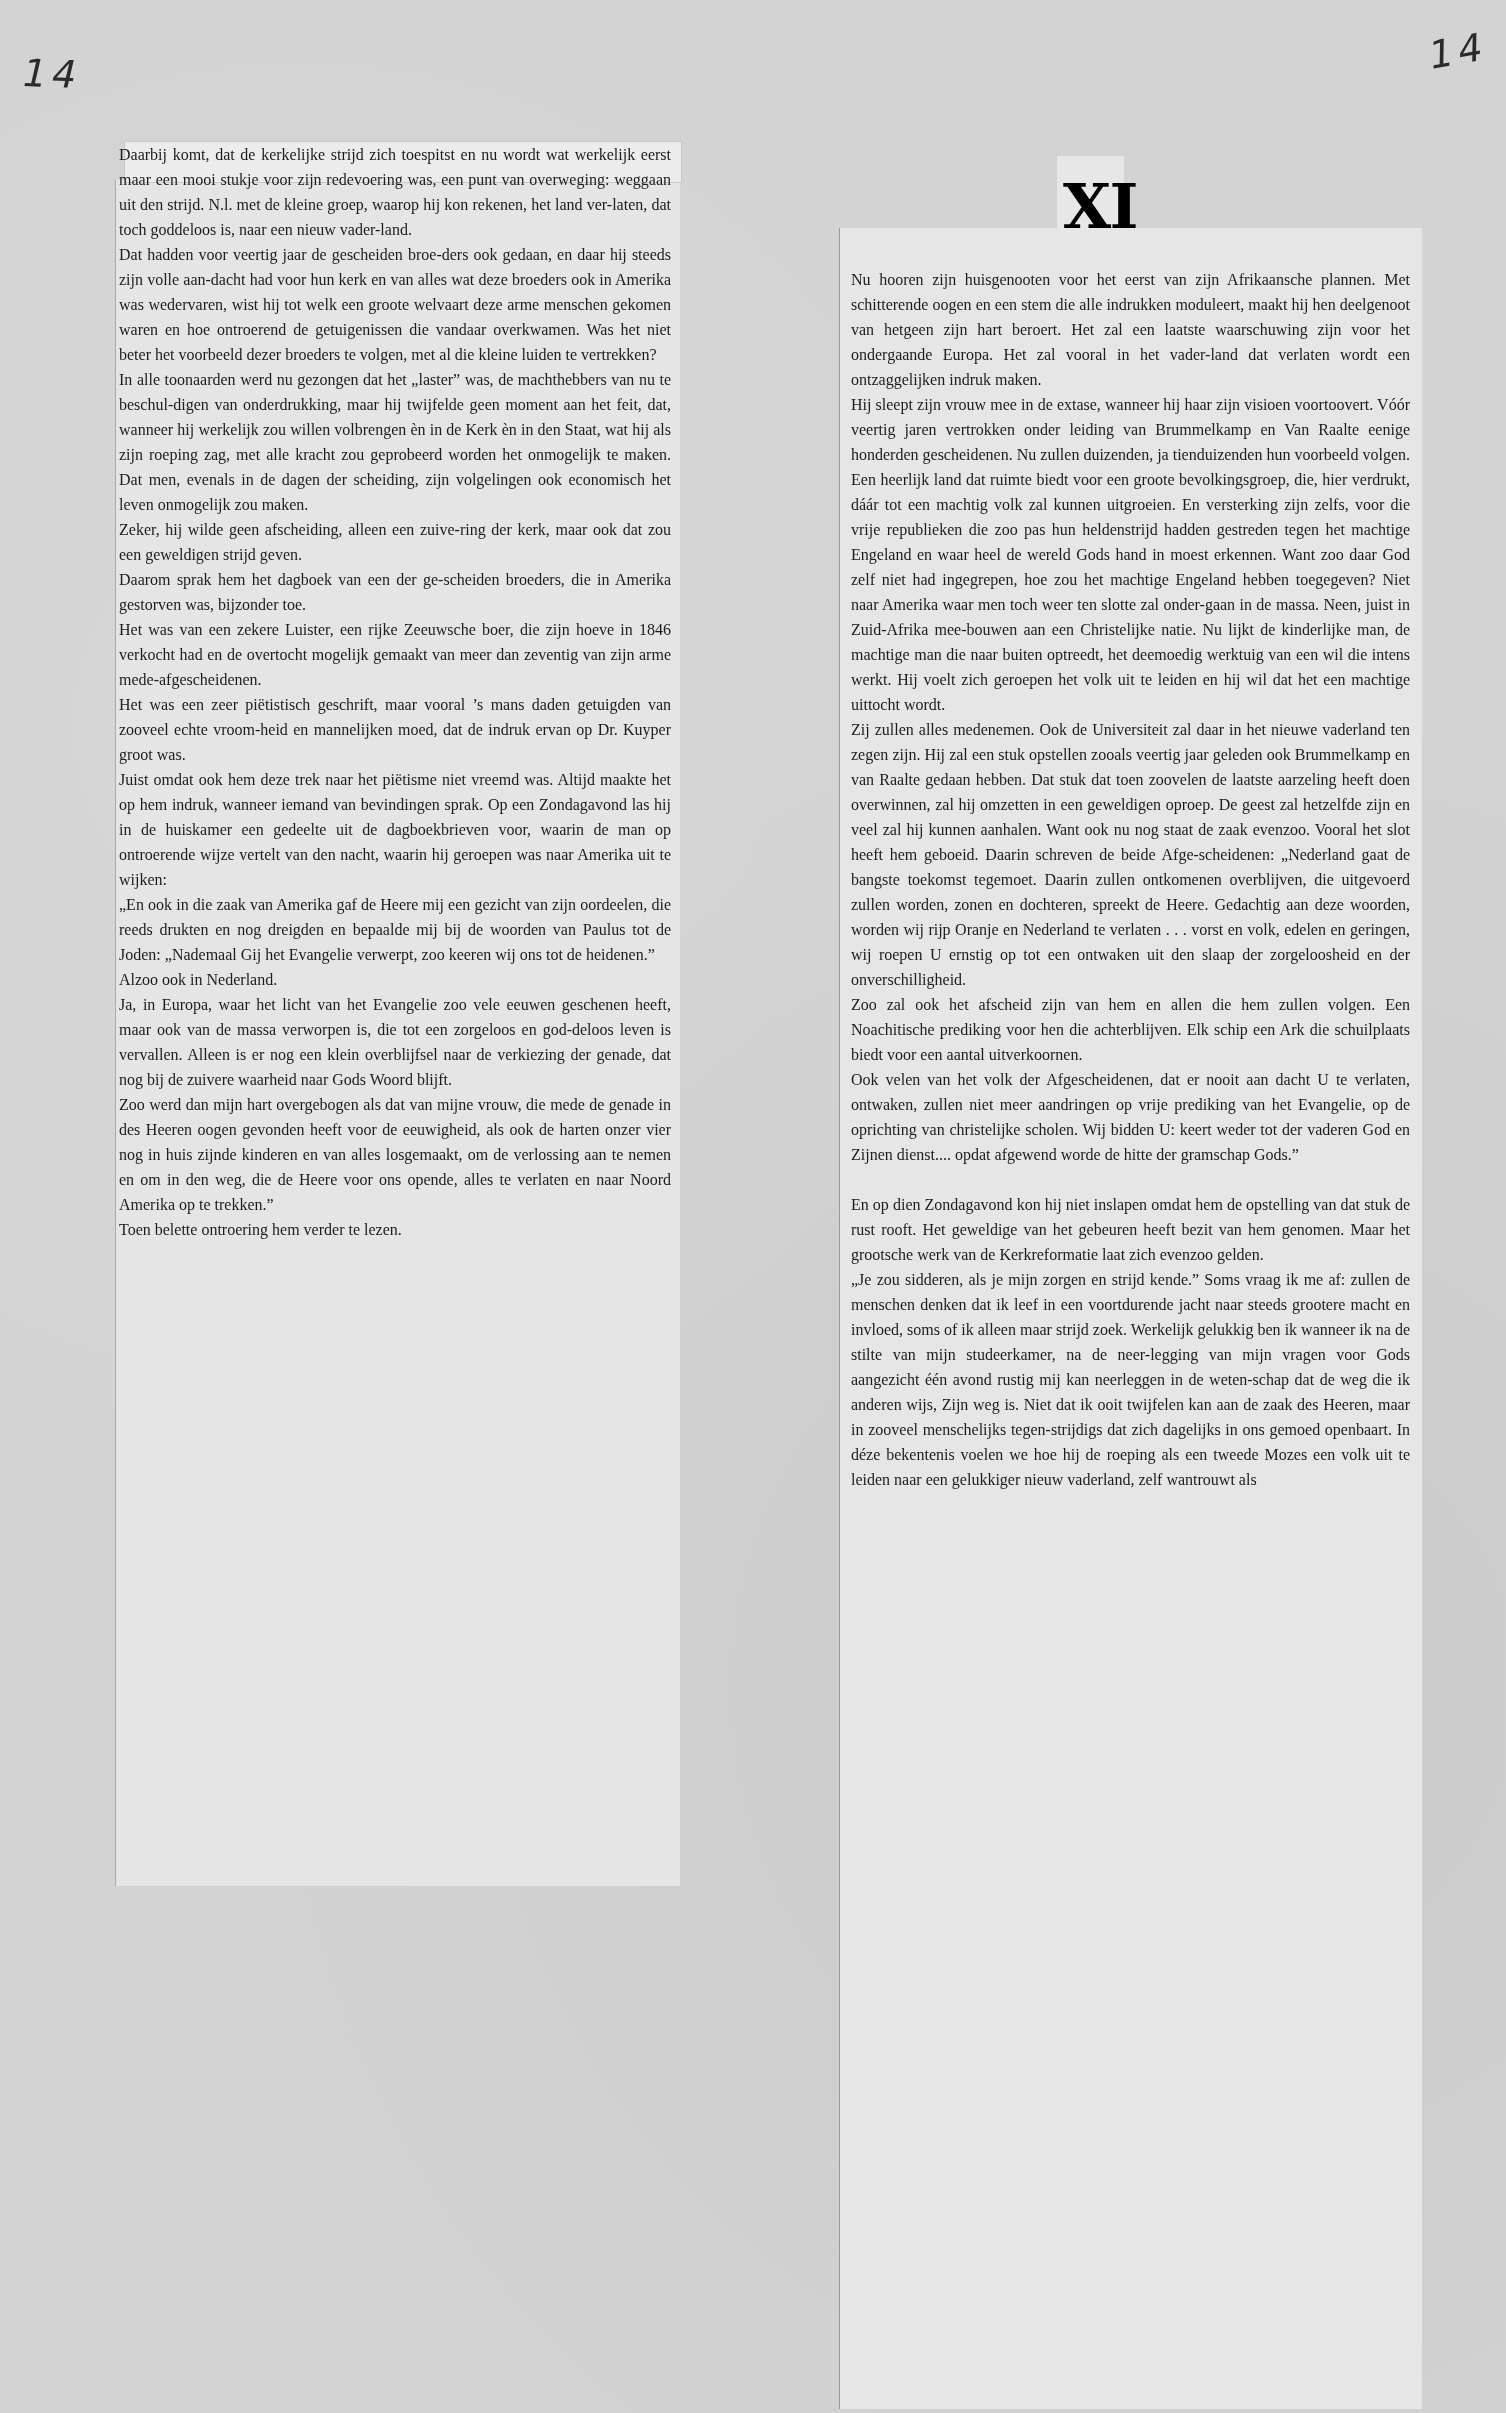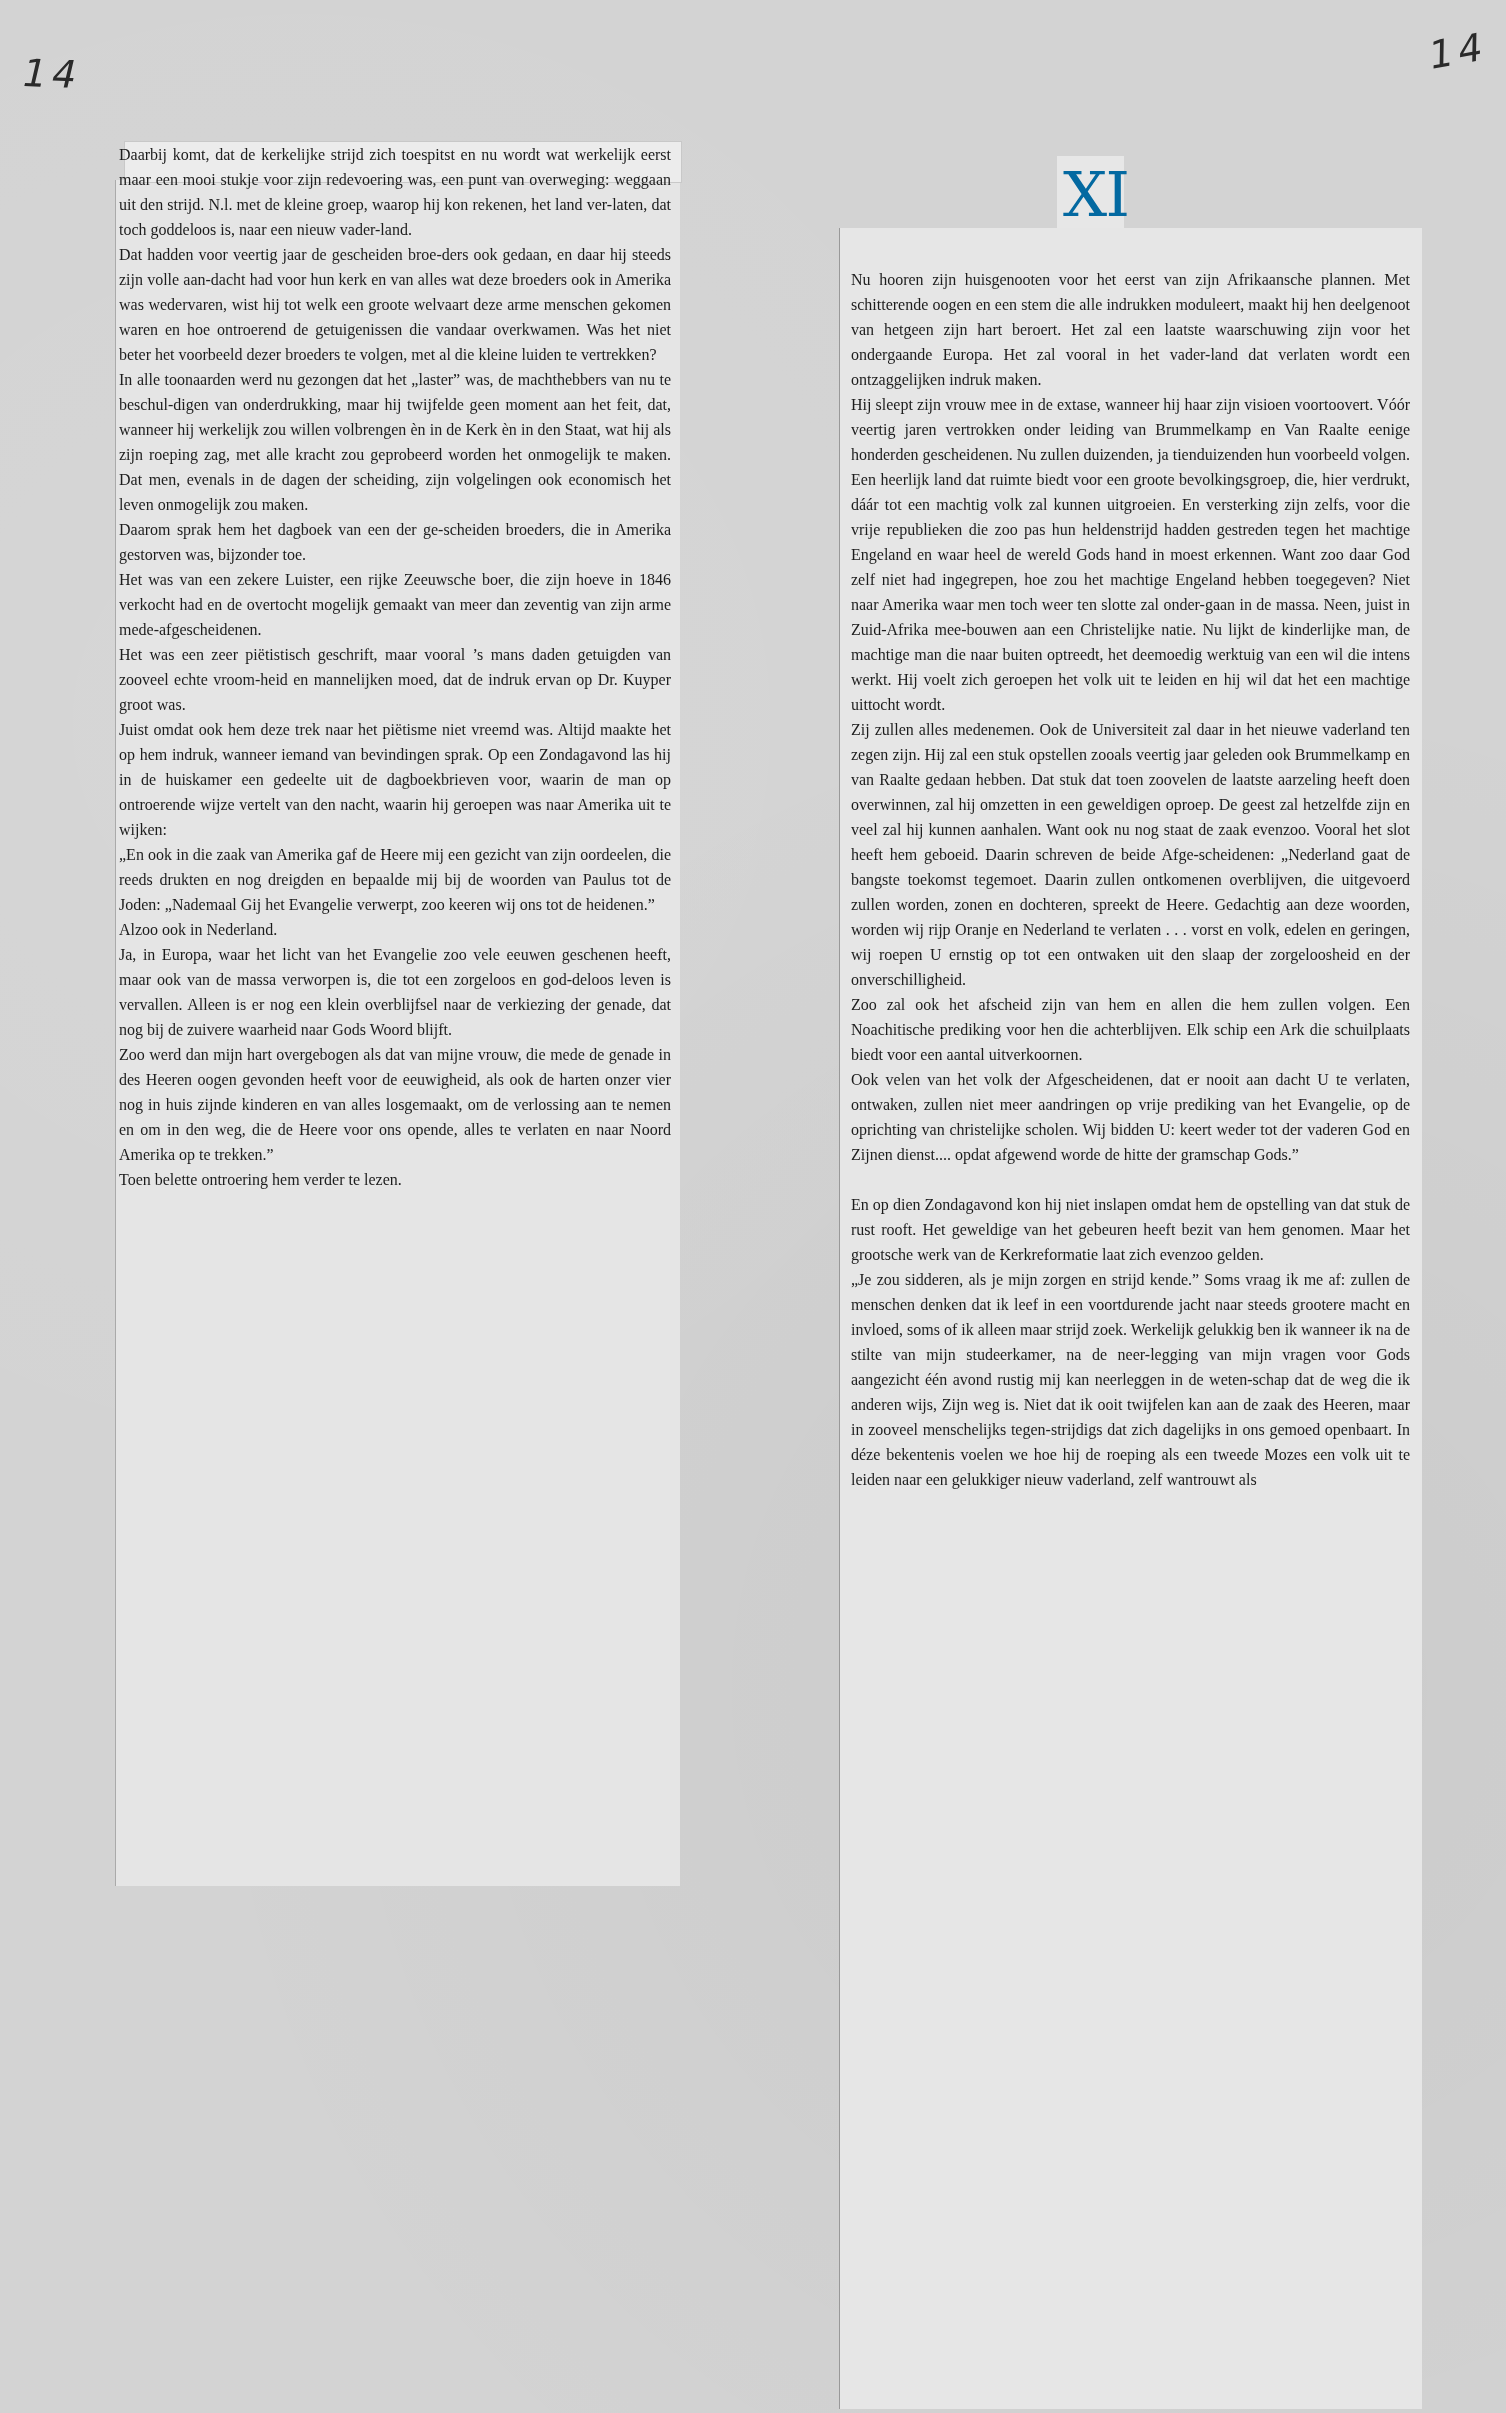--- a/index.html
+++ b/index.html
@@ -31,41 +31,42 @@
   }
   .col-left-top { position: absolute; left: 124px; top: 141px; width: 556px; height: 40px; background: #ececec; border: 0.8px solid #c8c8c8; }
   .col-left-body { position: absolute; left: 115px; top: 180px; width: 564px; height: 1706px; background: #e5e5e5; border-left: 0.8px solid #aaa; }
   .left-text { position: absolute; left: 119px; top: 142px; width: 552px; }
 
   .heading-clip {
     position: absolute; left: 1057px; top: 156px; width: 67px; height: 72px;
     background: #e7e7e7;
   }
   .heading {
-    position: absolute; left: 1063px; top: 164px;
-    font-family: "DejaVu Serif", serif; font-size: 62px; font-weight: normal;
-    color: #0369a1; letter-spacing: -1.7px; line-height: 1;
+    position: absolute; left: 1063px; top: 176px;
+    font-family: "DejaVu Serif", serif; font-size: 62px; font-weight: bold;
+    color: #000000; letter-spacing: -1.7px; line-height: 1;
   }
 
   .col-right-body { position: absolute; left: 839px; top: 228px; width: 582px; height: 2181px; background: #e6e6e6; border-left: 0.8px solid #999; }
   .right-text { position: absolute; left: 851px; top: 231px; width: 559px; }
   .gap { height: 25px; }
 </style>
 </head>
 <body>
 
 <div class="pagenum left">14</div>
 <div class="pagenum right">14</div>
 
 <div class="col-left-body"></div>
 <div class="col-left-top"></div>
 <div class="left-text clip" style="background:transparent;box-shadow:none;">
   <p>Daarbij komt, dat de kerkelijke strijd zich toespitst en nu wordt wat werkelijk eerst maar een mooi stukje voor zijn redevoering was, een punt van overweging: weggaan uit den strijd. N.l. met de kleine groep, waarop hij kon rekenen, het land ver-laten, dat toch goddeloos is, naar een nieuw vader-land.</p>
   <p>Dat hadden voor veertig jaar de gescheiden broe-ders ook gedaan, en daar hij steeds zijn volle aan-dacht had voor hun kerk en van alles wat deze broeders ook in Amerika was wedervaren, wist hij tot welk een groote welvaart deze arme menschen gekomen waren en hoe ontroerend de getuigenissen die vandaar overkwamen. Was het niet beter het voorbeeld dezer broeders te volgen, met al die kleine luiden te vertrekken?</p>
   <p>In alle toonaarden werd nu gezongen dat het „laster” was, de machthebbers van nu te beschul-digen van onderdrukking, maar hij twijfelde geen moment aan het feit, dat, wanneer hij werkelijk zou willen volbrengen èn in de Kerk èn in den Staat, wat hij als zijn roeping zag, met alle kracht zou geprobeerd worden het onmogelijk te maken. Dat men, evenals in de dagen der scheiding, zijn volgelingen ook economisch het leven onmogelijk zou maken.</p>
+  <p>Zeker, hij wilde geen afscheiding, alleen een zuive-ring der kerk, maar ook dat zou een geweldigen strijd geven.</p>
   <p>Daarom sprak hem het dagboek van een der ge-scheiden broeders, die in Amerika gestorven was, bijzonder toe.</p>
   <p>Het was van een zekere Luister, een rijke Zeeuwsche boer, die zijn hoeve in 1846 verkocht had en de overtocht mogelijk gemaakt van meer dan zeventig van zijn arme mede-afgescheidenen.</p>
   <p>Het was een zeer piëtistisch geschrift, maar vooral ’s mans daden getuigden van zooveel echte vroom-heid en mannelijken moed, dat de indruk ervan op Dr. Kuyper groot was.</p>
   <p>Juist omdat ook hem deze trek naar het piëtisme niet vreemd was. Altijd maakte het op hem indruk, wanneer iemand van bevindingen sprak. Op een Zondagavond las hij in de huiskamer een gedeelte uit de dagboekbrieven voor, waarin de man op ontroerende wijze vertelt van den nacht, waarin hij geroepen was naar Amerika uit te wijken:</p>
   <p>„En ook in die zaak van Amerika gaf de Heere mij een gezicht van zijn oordeelen, die reeds drukten en nog dreigden en bepaalde mij bij de woorden van Paulus tot de Joden: „Nademaal Gij het Evangelie verwerpt, zoo keeren wij ons tot de heidenen.”</p>
   <p>Alzoo ook in Nederland.</p>
   <p>Ja, in Europa, waar het licht van het Evangelie zoo vele eeuwen geschenen heeft, maar ook van de massa verworpen is, die tot een zorgeloos en god-deloos leven is vervallen. Alleen is er nog een klein overblijfsel naar de verkiezing der genade, dat nog bij de zuivere waarheid naar Gods Woord blijft.</p>
   <p>Zoo werd dan mijn hart overgebogen als dat van mijne vrouw, die mede de genade in des Heeren oogen gevonden heeft voor de eeuwigheid, als ook de harten onzer vier nog in huis zijnde kinderen en van alles losgemaakt, om de verlossing aan te nemen en om in den weg, die de Heere voor ons opende, alles te verlaten en naar Noord Amerika op te trekken.”</p>
   <p>Toen belette ontroering hem verder te lezen.</p>
 </div>

